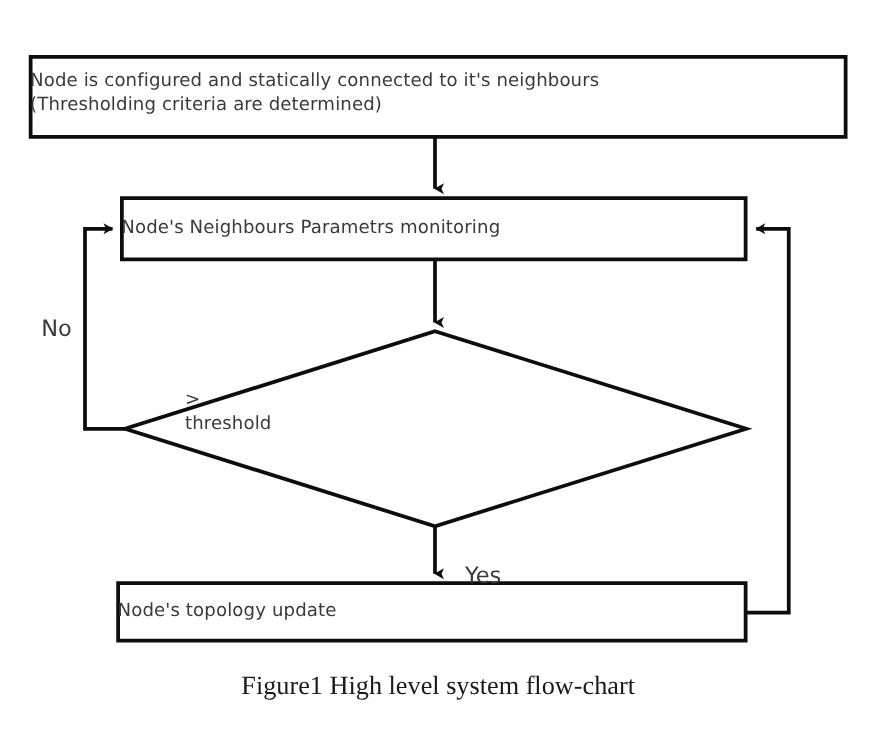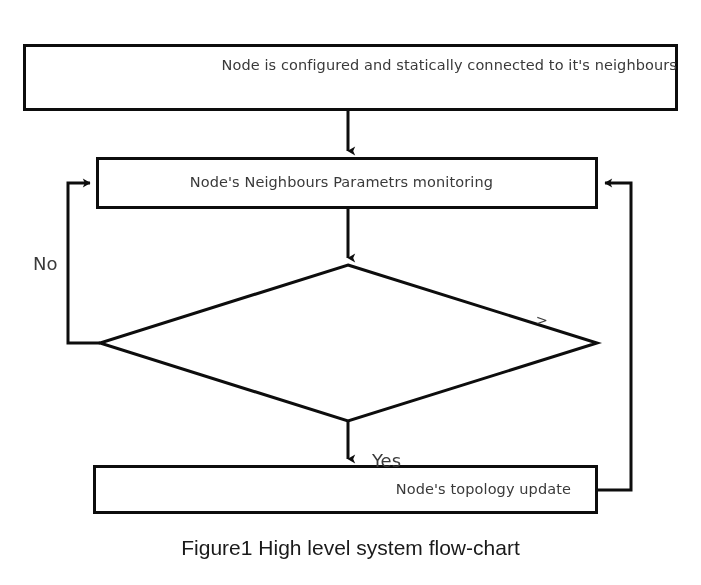--- a/index.html
+++ b/index.html
@@ -17,21 +17,21 @@
   }
   #flow-canvas {
     position: absolute;
     left: 0;
     top: 0;
     width: 701px;
     height: 585px;
   }
   .node-text {
     position: absolute;
-    text-align: right;
+    text-align: left;
     color: #3a3a3a;
     font-family: "DejaVu Sans", sans-serif;
     font-size: 14.5px;
     line-height: 19px;
     white-space: nowrap;
     letter-spacing: 0.1px;
   }
   .edge-label {
     position: absolute;
     color: #3a3a3a;
@@ -68,21 +68,21 @@
     left: 372px;
     top: 424px;
     margin-top: 28px;
   }
   #figure-caption {
     position: absolute;
     left: 0;
     top: 536px;
     width: 701px;
     text-align: center;
-    font-family: Liberation Sans, sans-serif;
+    font-family: Liberation Serif, serif;
     font-size: 21px;
     color: #1a1a1a;
     white-space: nowrap;
   }
 </style>
 </head>
 <body>
 
 <svg id="flow-canvas" viewBox="0 0 701 585">
   <defs>
@@ -111,28 +111,30 @@
 
   <rect x="94.5" y="466.5" width="502" height="46" fill="#ffffff" stroke="#0d0d0d" stroke-width="3"></rect>
 
   <path d="M100,343 L68,343 L68,183 L90,183" fill="none" stroke="#0d0d0d" stroke-width="3" marker-end="url(#arrowhead-right)"></path>
 
   <path d="M597,490 L631,490 L631,183 L605,183" fill="none" stroke="#0d0d0d" stroke-width="3" marker-end="url(#arrowhead-left)"></path>
 </svg>
 
 <div class="node-text" id="start-box-text">
   <div>Node is configured and statically connected to it's neighbours</div>
+  <div>(Thresholding criteria are determined)</div>
 </div>
 
 <div class="node-text" id="monitor-box-text">
   <div>Node's Neighbours Parametrs monitoring</div>
 </div>
 
 <div class="node-text" id="decision-text">
   <div>&gt;</div>
+  <div>threshold</div>
 </div>
 
 <div class="node-text" id="update-box-text">
   <div>Node's topology update</div>
 </div>
 
 <div class="edge-label" id="label-no">No</div>
 <div class="edge-label" id="label-yes">Yes</div>
 
 <div id="figure-caption">Figure1 High level system flow-chart</div>

